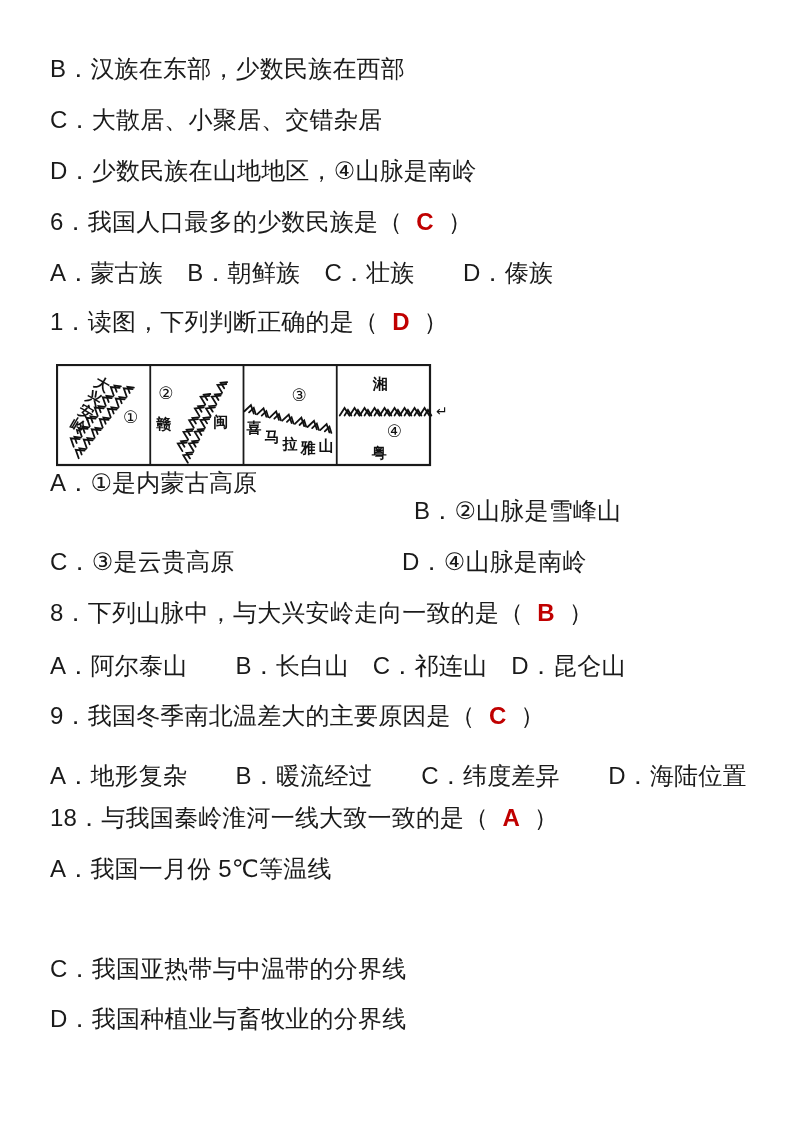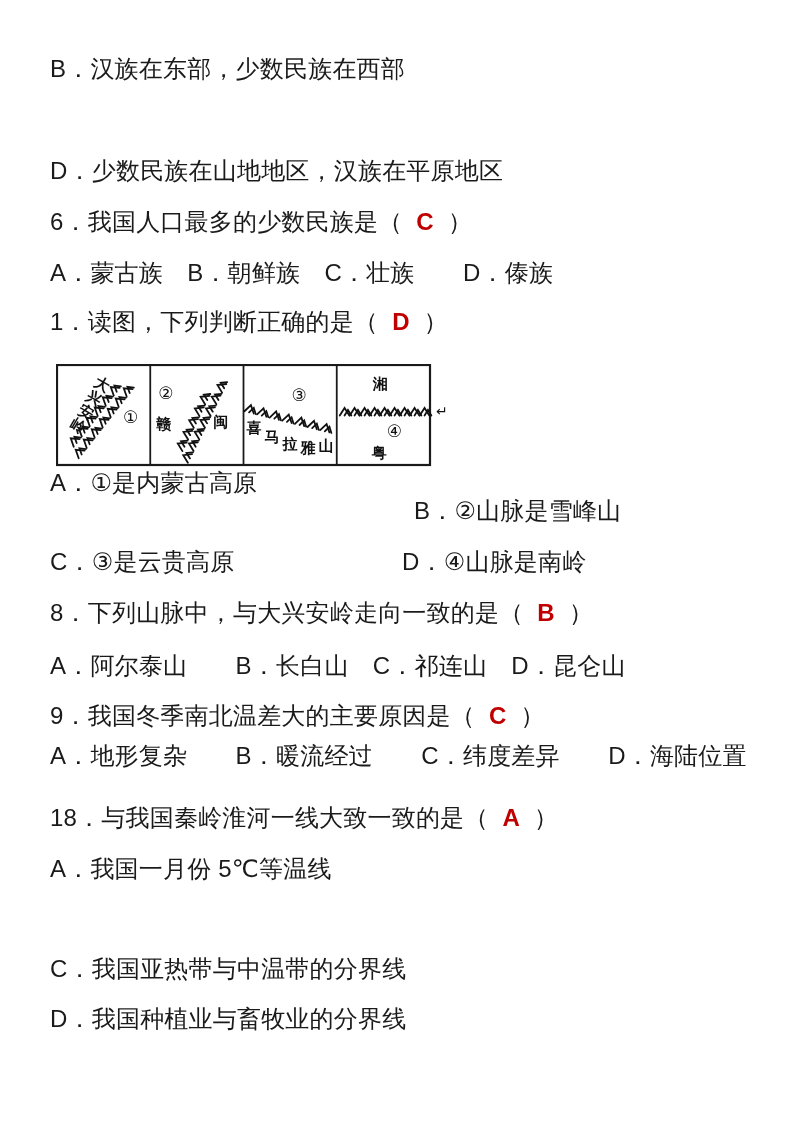--- a/index.html
+++ b/index.html
@@ -20,21 +20,22 @@
   .figure text{font-family:"Liberation Sans","DejaVu Sans",sans-serif;fill:var(--color-figure,#111);}
   .figure .mtn-stroke{stroke:var(--color-figure,#111);}
   .pmark{fill:var(--color-mark,#9a9a9a);}
 </style>
 </head>
 <body>
 
 <div class="page">
 
   <div class="line" style="top:55px">B．汉族在东部，少数民族在西部</div>
-  <div class="line" style="top:157px">D．少数民族在山地地区，汉族在平原地区</div>
+  <div class="line" style="top:106px">C．大散居、小聚居、交错杂居</div>
+  <div class="line" style="top:157px">D．少数民族在山地地区，④山脉是南岭</div>
 
   <div class="line" style="top:208px"><span>6．我国人口最多的少数民族是（</span><span class="ans">C</span><span>）</span></div>
   <div class="line" style="top:259px">A．蒙古族　B．朝鲜族　C．壮族　　D．傣族</div>
 
   <div class="line" style="top:308px"><span>1．读图，下列判断正确的是（</span><span class="ans">D</span><span>）</span></div>
 
   <svg class="figure" width="400" height="104" viewBox="0 0 400 104">
     <defs>
       <g id="mtn" fill="none" class="mtn-stroke" stroke="#111" stroke-width="1.8" stroke-linecap="round">
         <path d="M0,8.5 L4.8,1 L9.6,8.5"></path>
@@ -133,20 +134,20 @@
 
   <div class="line" style="top:469px">A．①是内蒙古高原</div>
   <div class="line" style="top:548px">C．③是云贵高原</div>
   <div class="line" style="top:497px;left:414px">B．②山脉是雪峰山</div>
   <div class="line" style="top:548px;left:402px">D．④山脉是南岭</div>
 
   <div class="line" style="top:599px"><span>8．下列山脉中，与大兴安岭走向一致的是（</span><span class="ans">B</span><span>）</span></div>
   <div class="line" style="top:652px">A．阿尔泰山　　B．长白山　C．祁连山　D．昆仑山</div>
 
   <div class="line" style="top:702px"><span>9．我国冬季南北温差大的主要原因是（</span><span class="ans">C</span><span>）</span></div>
-  <div class="line" style="top:742px">A．地形复杂　　B．暖流经过　　C．纬度差异　　D．海陆位置</div>
+  <div class="line" style="top:762px">A．地形复杂　　B．暖流经过　　C．纬度差异　　D．海陆位置</div>
 
   <div class="line" style="top:804px"><span>18．与我国秦岭淮河一线大致一致的是（</span><span class="ans">A</span><span>）</span></div>
   <div class="line" style="top:855px">A．我国一月份 5℃等温线</div>
   <div class="line" style="top:955px">C．我国亚热带与中温带的分界线</div>
   <div class="line" style="top:1005px">D．我国种植业与畜牧业的分界线</div>
 
 </div>
 
 </body></html>

